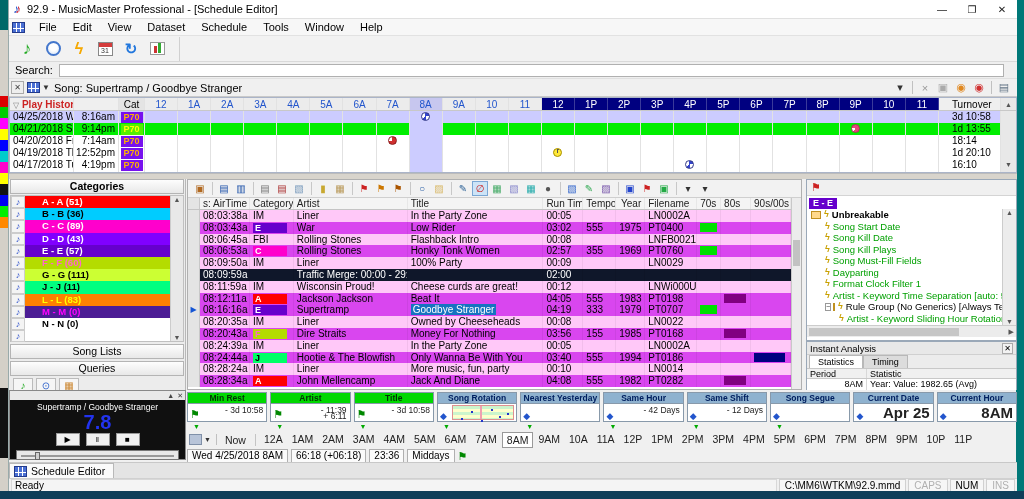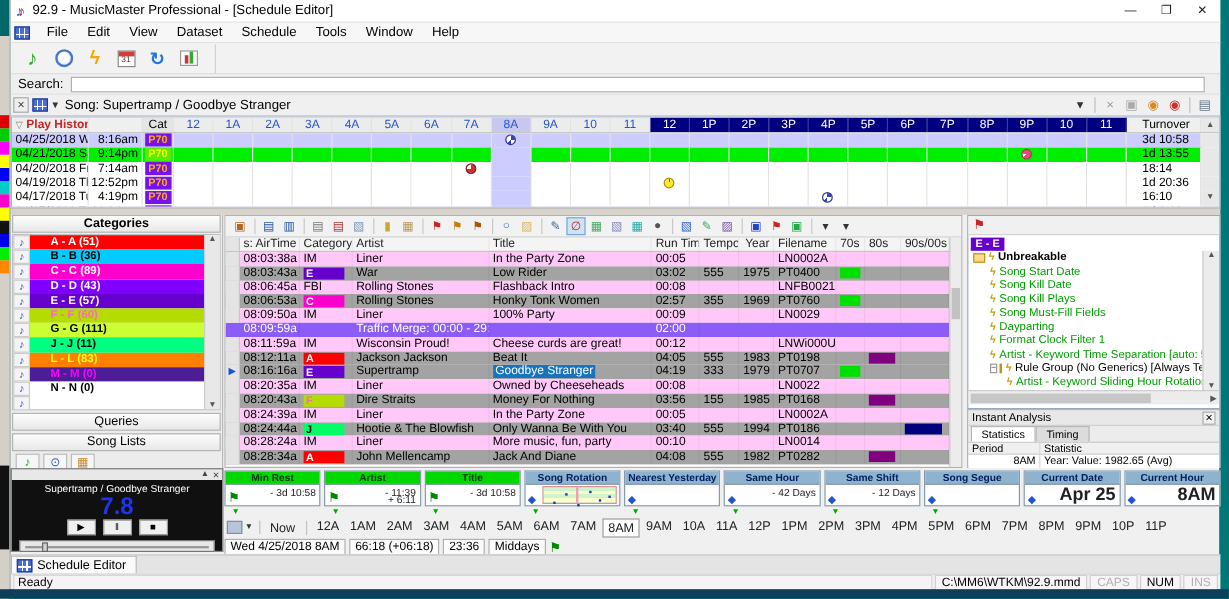--- a/index.html
+++ b/index.html
@@ -95,22 +95,22 @@
   .c-art{width:114px;}
   .c-tit{width:136px;}
   .c-run{width:40px;}
   .c-tmp{width:33px;}
   .c-yr{width:29px;text-align:right;padding-right:3px;}
   .c-fn{width:52px;}
   .c-70{width:24px;}
   .c-80{width:30px;}
   .c-90{width:40px;}
   .row-pink{background:#ffc8f8;}
-  .row-blue{background:#a3a3a3;}
-  .row-red{background:#8b5cf6;color:#fff;align-items:center;}
+  .row-blue{background:#d946ef;}
+  .row-red{background:#0f172a;color:#fff;}
   .catchip{display:inline-block;min-width:34px;height:10px;font-size:9px;font-weight:bold;line-height:10px;padding-left:2px;margin-top:1px;}
   .dblock{display:inline-block;width:85%;height:9px;margin-top:1px;}
   .sel-title{background:#1673c0;color:#fff;padding:0 2px;}
   #grid-vscroll{width:10px;background:#ececec;border-left:1px solid #c8c8c8;position:relative;}
   #grid-vscroll .thumb{position:absolute;left:1px;top:42px;width:7px;height:26px;background:#c2c2c2;}
   
   #treepanel{left:797px;top:179px;width:211px;height:162px;background:#fff;border:1px solid #9aa8b8;}
   #tree-tb{height:16px;background:#f0f0f0;border-bottom:1px solid #d4d4d4;display:flex;align-items:center;padding-left:4px;}
   #tree-cat{display:inline-block;background:#6600cc;color:#fff;font-size:9px;font-weight:bold;padding:0 4px;line-height:11px;margin:2px 0 0 2px;}
   #tree-body{height:116px;overflow:hidden;display:flex;}
@@ -431,21 +431,21 @@
           <span class="ph-c ph-hour" style="background: rgb(255, 255, 255);"></span>
           <span class="ph-c ph-hour" style="background: rgb(255, 255, 255);"></span>
           <span class="ph-c ph-hour" style="background: rgb(255, 255, 255);"></span>
           <span class="ph-c ph-hour" style="background: rgb(255, 255, 255);"></span>
           <span class="ph-c ph-hour" style="background: rgb(255, 255, 255);"></span>
           <span class="ph-c ph-hour" style="background: rgb(255, 255, 255);"></span>
           <span class="ph-c ph-hour" style="background: rgb(255, 255, 255);"></span>
           <span class="ph-c ph-hour" style="background: rgb(255, 255, 255);"></span>
           <span class="ph-c ph-hour" style="background: rgb(255, 255, 255);"></span>
           <span class="ph-c ph-hour" style="background: rgb(255, 255, 255);"></span>
-          <span class="ph-c ph-turn" style="background: rgb(255, 255, 255);">1d 20:36</span>
+          <span class="ph-c ph-turn" style="background: rgb(255, 255, 255);">1d 20:10</span>
           <span class="ph-scroll"></span>
         </div>
         <div class="ph-row">
           <span class="ph-c ph-date" style="background: rgb(255, 255, 255);">04/17/2018 Tue</span>
           <span class="ph-c ph-time" style="background: rgb(255, 255, 255);">4:19pm</span>
           <span class="ph-c ph-cat" style="background: rgb(255, 255, 255);"><span class="phchip" style="background: rgb(119, 17, 238); color: rgb(255, 176, 0);">P70</span></span>
           <span class="ph-c ph-hour" style="background: rgb(255, 255, 255);"></span>
           <span class="ph-c ph-hour" style="background: rgb(255, 255, 255);"></span>
           <span class="ph-c ph-hour" style="background: rgb(255, 255, 255);"></span>
           <span class="ph-c ph-hour" style="background: rgb(255, 255, 255);"></span>
@@ -562,22 +562,22 @@
             <div class="cat-row">
               <span class="cat-note">♪</span>
               <span class="cat-bar" style="background: rgb(0, 0, 255); color: rgb(255, 255, 255); margin-top: 34px;">H - HOLD  (288)</span>
             </div>
           </div>
         <div id="cat-scroll">
             <span>▲</span>
             <span>▼</span>
           </div>
       </div>
+      <div class="panel-btn" style="margin-top:2px">Song Lists</div>
       <div class="panel-btn" style="margin-top:2px">Queries</div>
-      <div class="panel-btn" style="margin-top:2px">Song Lists</div>
       <div id="cat-footer">
           <span class="cf-ic" style="color: rgb(34, 170, 34);">♪</span>
           <span class="cf-ic" style="color: rgb(51, 102, 204);">⊙</span>
           <span class="cf-ic" style="color: rgb(204, 136, 51);">▦</span>
         </div>
     </div>
 
     <div id="gridpanel" class="abs">
       <div id="gridtb">
           <span class="gtb-ic" style="color: rgb(176, 104, 32);">▣</span>

